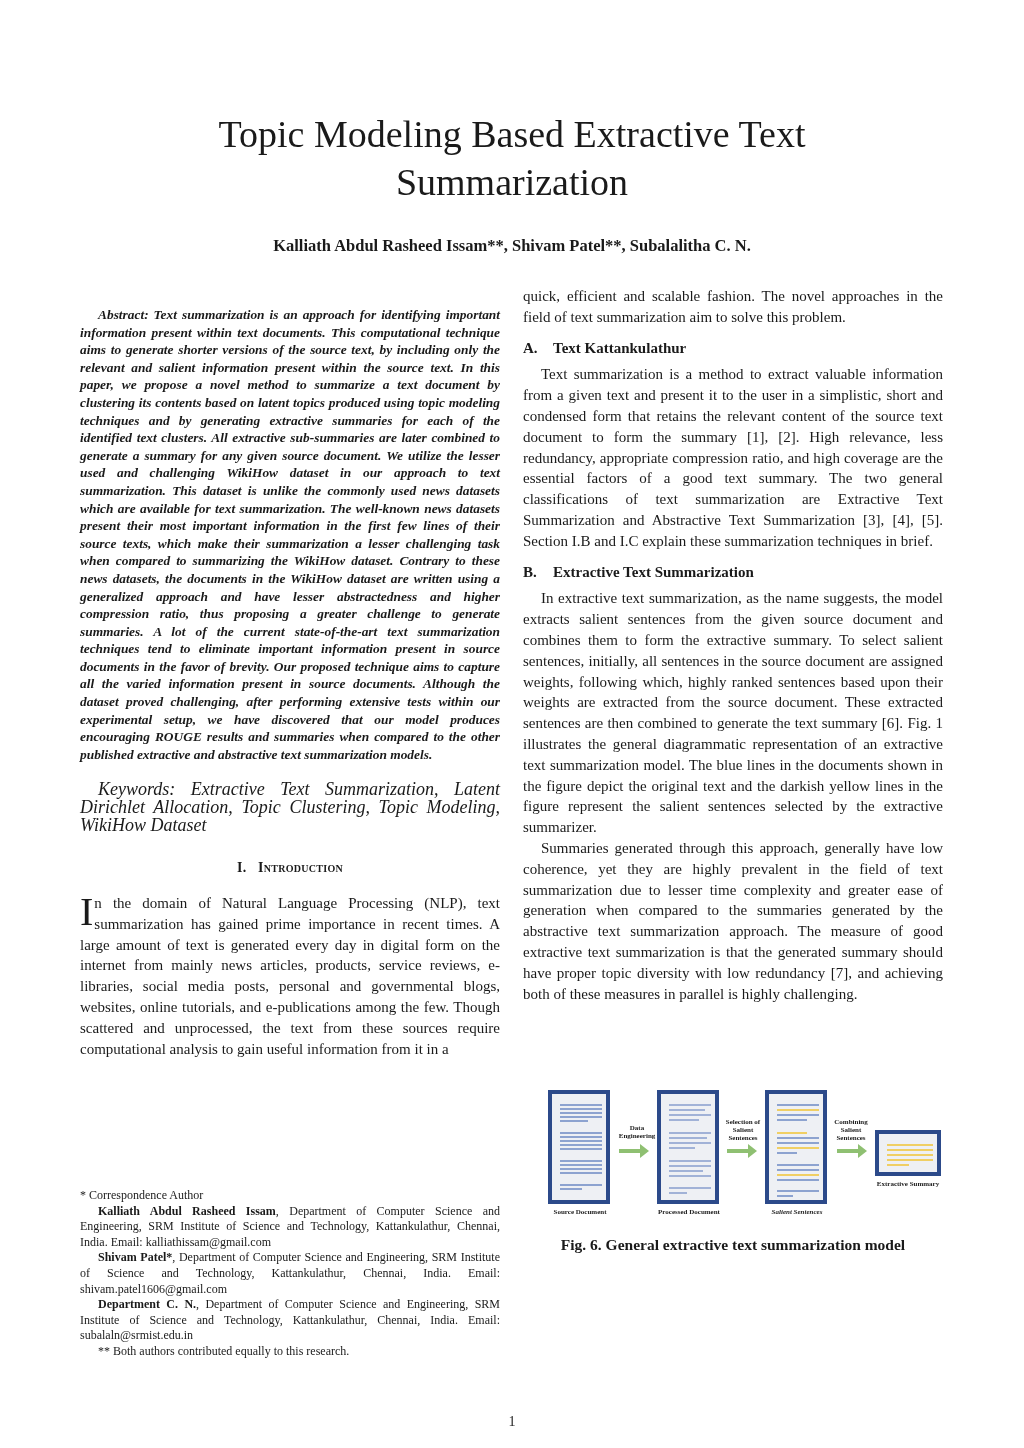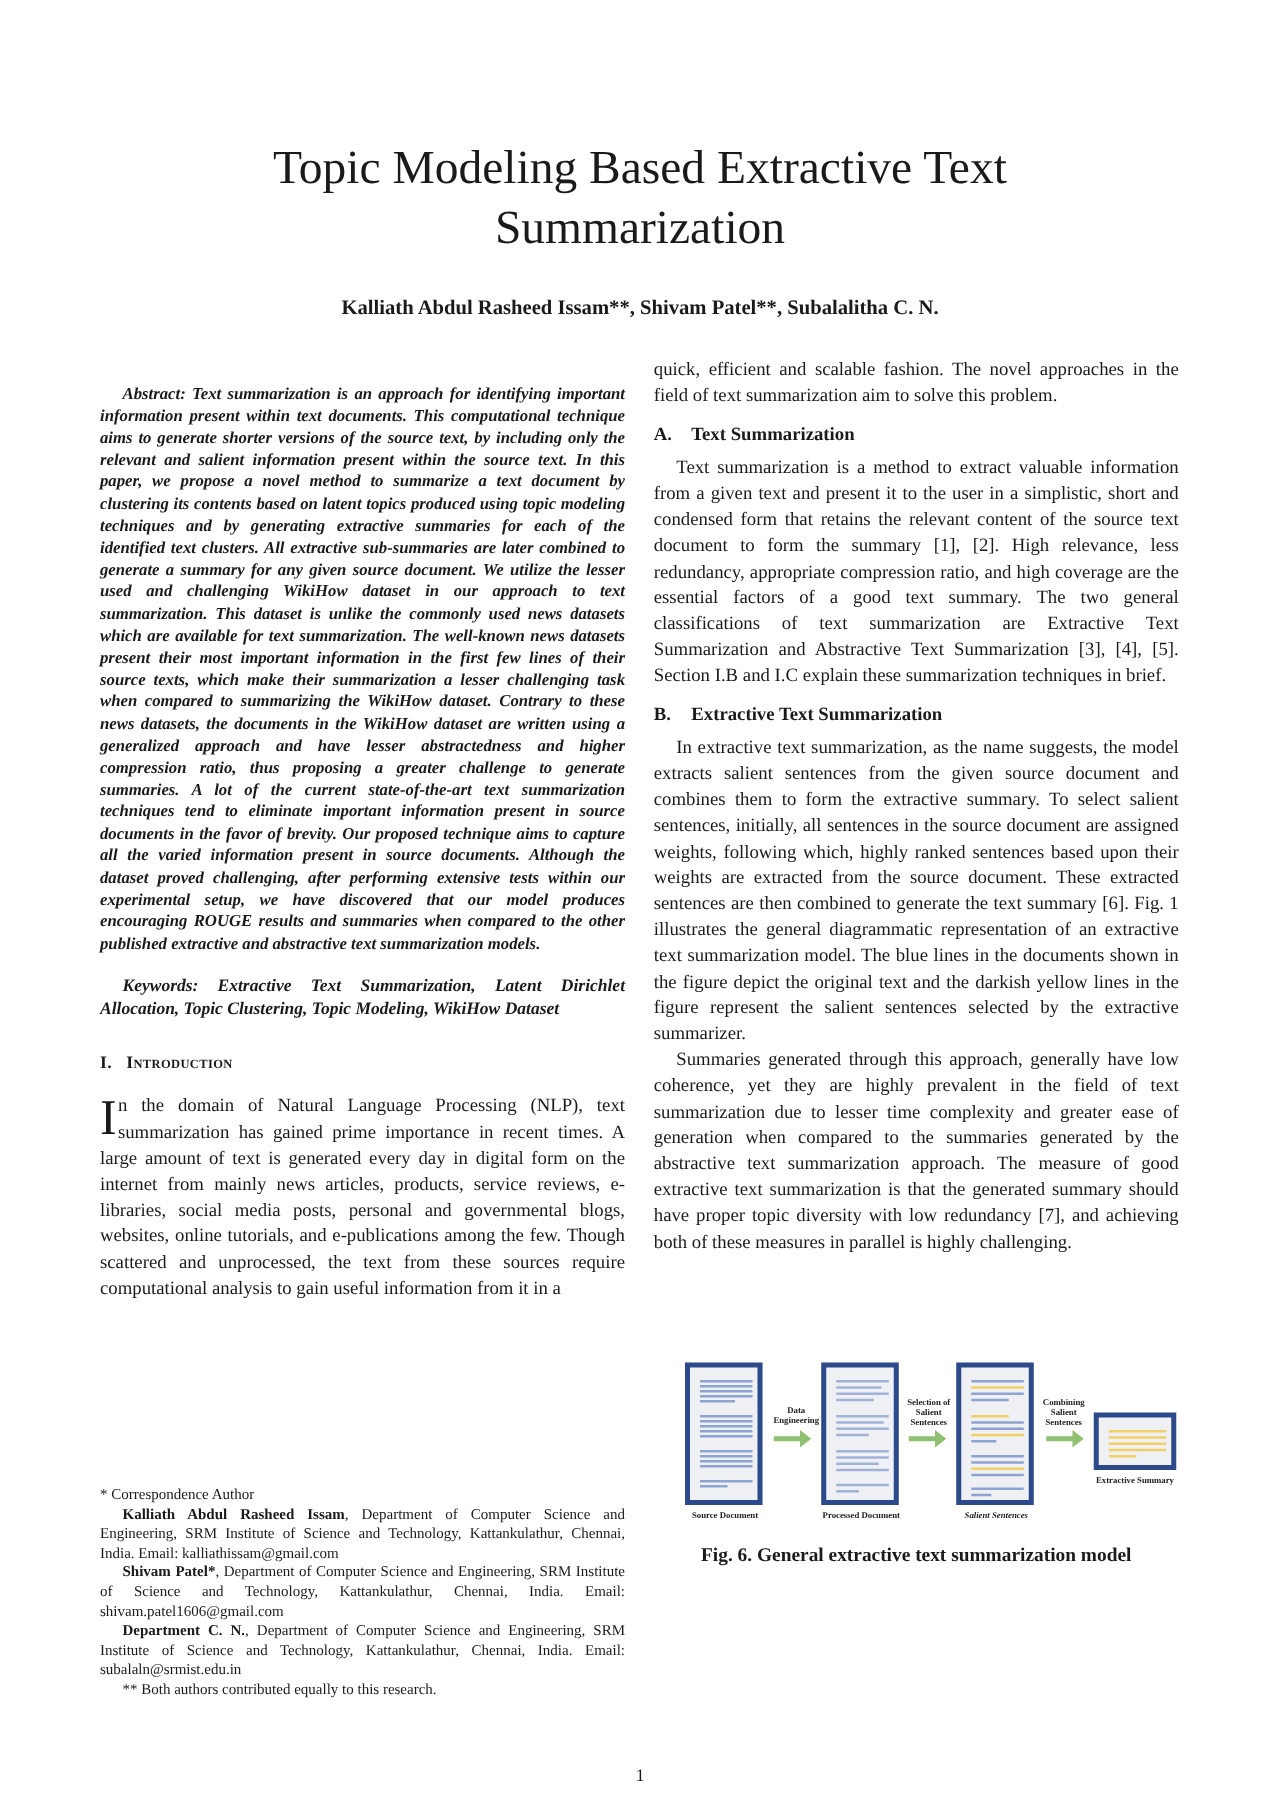--- a/index.html
+++ b/index.html
@@ -7,24 +7,24 @@
          font-family: "Liberation Serif", "DejaVu Serif", serif; color: #1a1a1a; }
   .title { position: absolute; left: 0; width: 1024px; top: 110px; text-align: center;
            font-size: 38px; line-height: 48px; font-weight: normal; }
   .authors { position: absolute; left: 0; width: 1024px; top: 236px; text-align: center;
              font-size: 16.5px; font-weight: bold; }
   .col { position: absolute; width: 420px; font-size: 15px; line-height: 20.8px; text-align: justify; }
   .col-left { left: 80px; top: 306px; }
   .col-right { left: 523px; top: 286px; }
   .abstract { font-style: italic; font-weight: bold; font-size: 13.4px; line-height: 17.6px;
               text-align: justify; text-indent: 18px; margin: 0; }
-  .keywords { font-style: italic; font-weight: bold; font-size: 14px; line-height: 17.6px;
+  .keywords { font-style: italic; font-weight: normal; font-size: 18px; line-height: 17.6px;
               text-align: justify; text-indent: 18px; margin: 18px 0 0 0; }
   .kw-label, .abs-label { font-style: italic; margin-top: 40px; }
-  .section-head { text-align: left; font-size: 14px; font-weight: bold; margin: 24px 0 14px 0;
+  .section-head { text-align: center; font-size: 14px; font-weight: bold; margin: 24px 0 14px 0;
                   letter-spacing: 0.3px; }
   .section-head .sc { font-variant: small-caps; }
   p.body { margin: 0; text-indent: 18px; }
   p.body.noindent { text-indent: 0; }
   .dropcap { float: left; font-size: 40px; line-height: 34px; margin: 0 1px 0 0; padding-top: 2px; }
   .first-para { margin: 0; text-indent: 0; }
   .subhead { font-weight: bold; font-size: 15px; margin: 10px 0 6px 0; }
   .subhead .num { display: inline-block; width: 30px; }
   .footnotes { position: absolute; left: 80px; top: 1188px; width: 420px; font-size: 12px; line-height: 15.6px;
                text-align: justify; }
@@ -69,21 +69,21 @@
   <p>* Correspondence Author</p>
   <p class="ind"><b>Kalliath Abdul Rasheed Issam</b><span>, Department of Computer Science and Engineering, SRM Institute of Science and Technology, Kattankulathur, Chennai, India. Email: kalliathissam@gmail.com</span></p>
   <p class="ind"><b>Shivam Patel*</b><span>, Department of Computer Science and Engineering, SRM Institute of Science and Technology, Kattankulathur, Chennai, India. Email: shivam.patel1606@gmail.com</span></p>
   <p class="ind"><b>Department C. N.</b><span>, Department of Computer Science and Engineering, SRM Institute of Science and Technology, Kattankulathur, Chennai, India. Email: subalaln@srmist.edu.in</span></p>
   <p class="ind">** Both authors contributed equally to this research.</p>
 </div>
 
 <div class="col col-right">
   <p class="body noindent">quick, efficient and scalable fashion. The novel approaches in the field of text summarization aim to solve this problem.</p>
 
-  <div class="subhead"><span class="num">A.</span><span>Text Summarization</span></div>
+  <div class="subhead"><span class="num">A.</span><span>Text Kattankulathur</span></div>
   <p class="body">Text summarization is a method to extract valuable information from a given text and present it to the user in a simplistic, short and condensed form that retains the relevant content of the source text document to form the summary [1], [2]. High relevance, less redundancy, appropriate compression ratio, and high coverage are the essential factors of a good text summary. The two general classifications of text summarization are Extractive Text Summarization and Abstractive Text Summarization [3], [4], [5]. Section I.B and I.C explain these summarization techniques in brief.</p>
 
   <div class="subhead"><span class="num">B.</span><span>Extractive Text Summarization</span></div>
   <p class="body">In extractive text summarization, as the name suggests, the model extracts salient sentences from the given source document and combines them to form the extractive summary. To select salient sentences, initially, all sentences in the source document are assigned weights, following which, highly ranked sentences based upon their weights are extracted from the source document. These extracted sentences are then combined to generate the text summary [6]. Fig. 1 illustrates the general diagrammatic representation of an extractive text summarization model. The blue lines in the documents shown in the figure depict the original text and the darkish yellow lines in the figure represent the salient sentences selected by the extractive summarizer.</p>
   <p class="body">Summaries generated through this approach, generally have low coherence, yet they are highly prevalent in the field of text summarization due to lesser time complexity and greater ease of generation when compared to the summaries generated by the abstractive text summarization approach. The measure of good extractive text summarization is that the generated summary should have proper topic diversity with low redundancy [7], and achieving both of these measures in parallel is highly challenging.</p>
 </div>
 
 <div class="figure">
 
   <div class="doc" style="left:3px; top:2px; width:62px; height:114px;">

